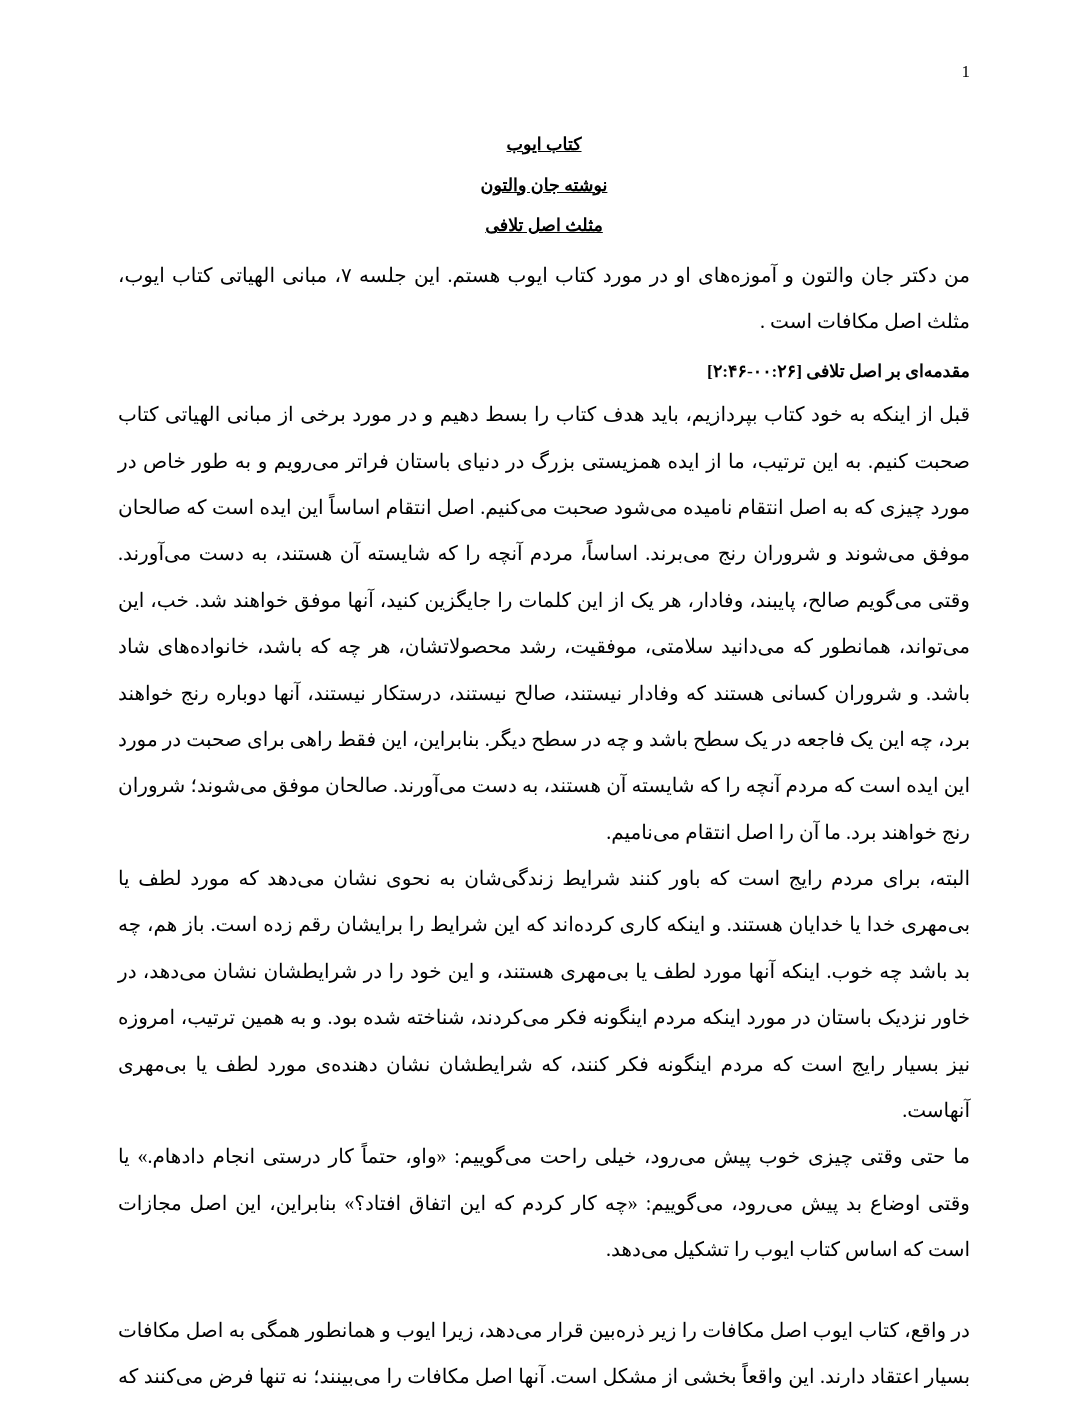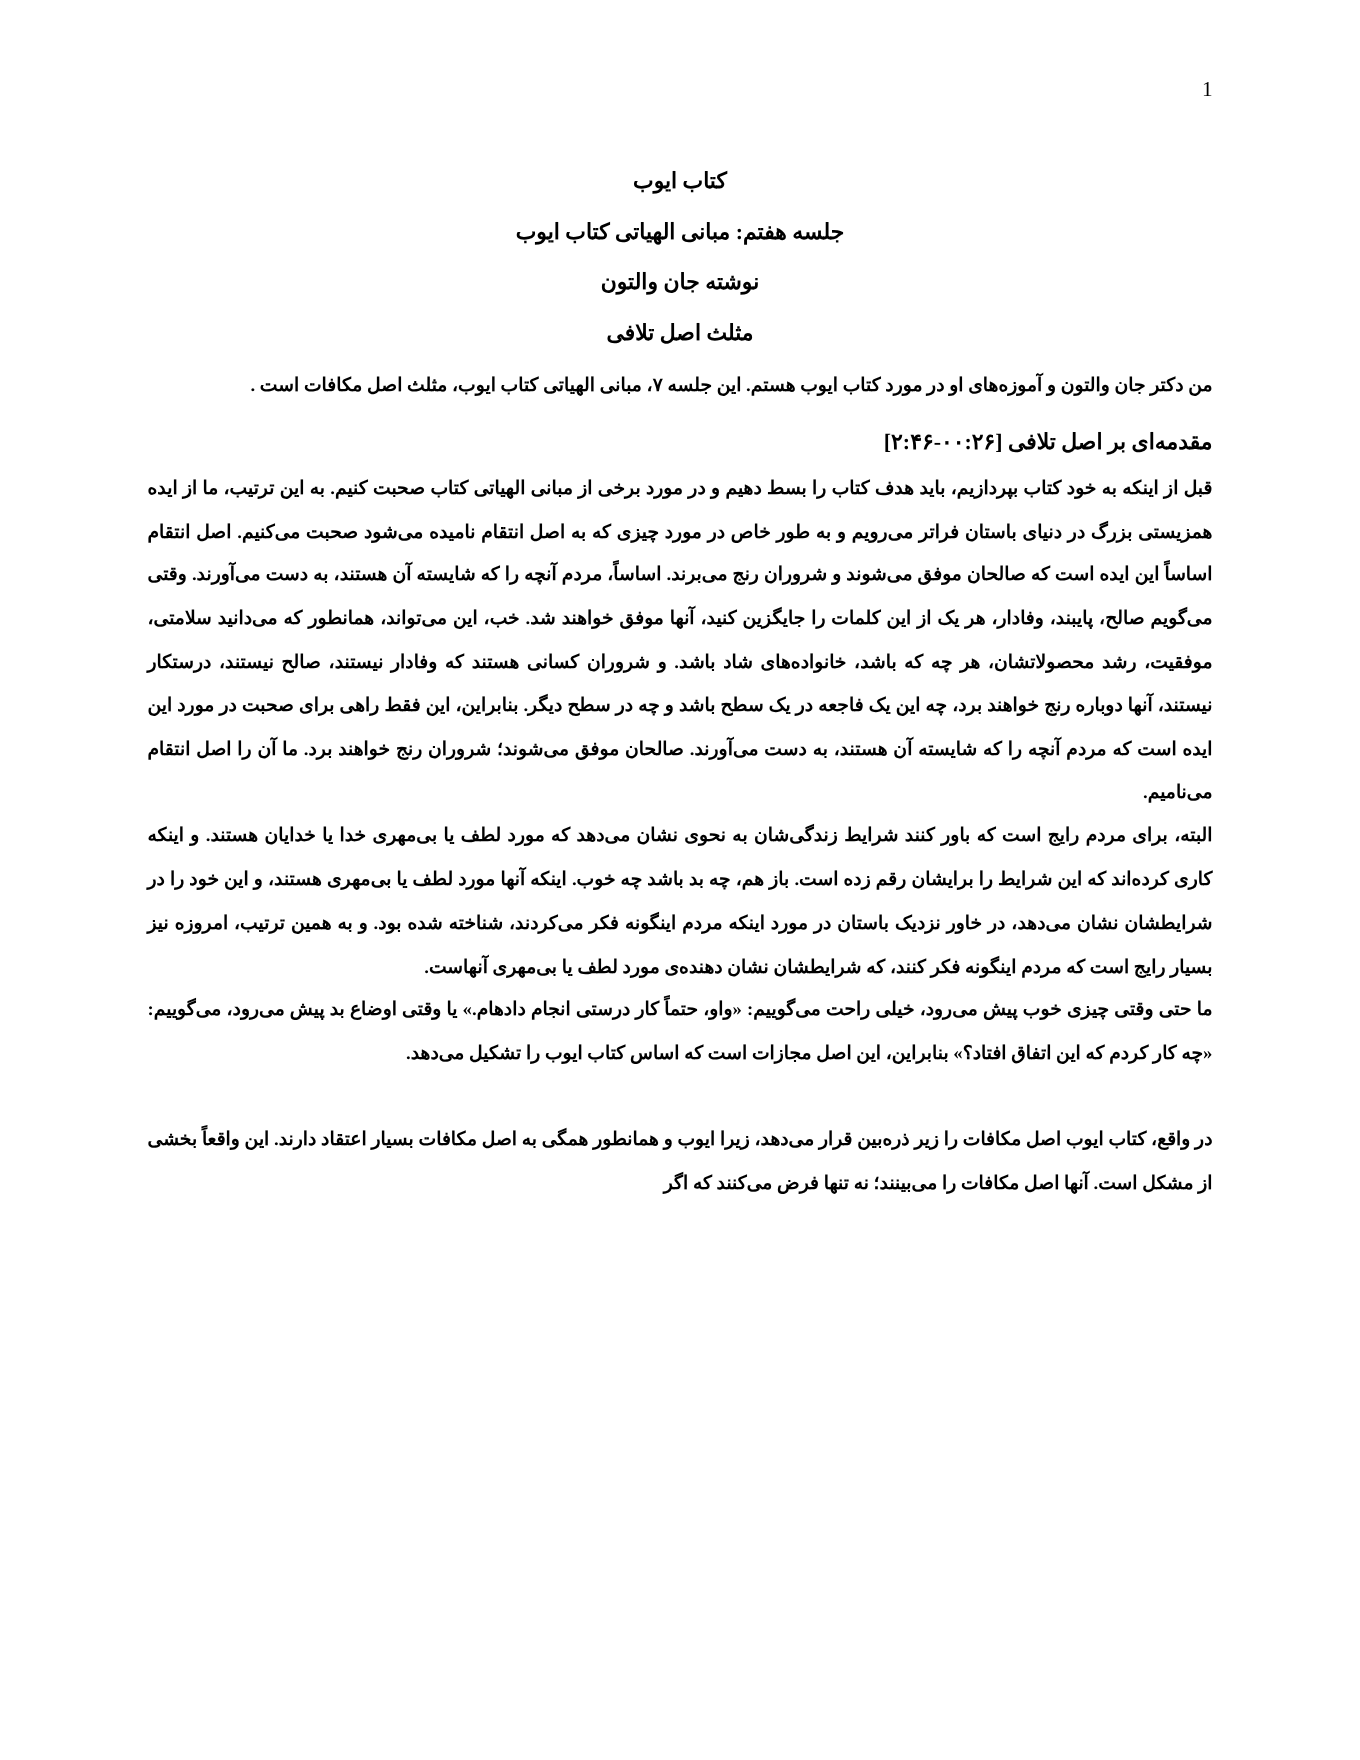--- a/index.html
+++ b/index.html
@@ -39,28 +39,28 @@
   }
   .title-block {
     text-align: center;
     font-weight: bold;
     font-size: 17.5px;
     line-height: 2.32;
     margin-bottom: 6px;
   }
   .title-line {
     display: block;
+    text-decoration: underline;
   }
   p.para {
-    font-size: 15px;
+    font-size: 20px;
     line-height: 2.32;
     margin: 0 0 0 0;
     text-align: justify;
     text-justify: inter-word;
-    font-weight: bold;
   }
   p.para.first {
     text-indent: 0;
   }
   .section-heading {
     font-weight: bold;
     font-size: 17.5px;
     line-height: 2.32;
     margin: 6px 0 0 0;
     text-align: right;
@@ -74,21 +74,20 @@
 <body>
 
 <div class="page">
 
   <div class="page-number">1</div>
 
   <div class="doc-body">
 
     <div class="title-block">
       <span class="title-line">کتاب ایوب</span>
-      <span class="title-line">جلسه هفتم: مبانی الهیاتی کتاب ایوب</span>
       <span class="title-line">نوشته جان والتون</span>
       <span class="title-line">مثلث اصل تلافی</span>
     </div>
 
     <p class="para first">من دکتر جان والتون و آموزه‌های او در مورد کتاب ایوب هستم. این جلسه ۷، مبانی الهیاتی کتاب ایوب، مثلث اصل مکافات است .</p>
 
     <h2 class="section-heading">مقدمه‌ای بر اصل تلافی [۰۰:۲۶-۲:۴۶]</h2>
     <p class="para">قبل از اینکه به خود کتاب بپردازیم، باید هدف کتاب را بسط دهیم و در مورد برخی از مبانی الهیاتی کتاب صحبت کنیم. به این ترتیب، ما از ایده همزیستی بزرگ در دنیای باستان فراتر می‌رویم و به طور خاص در مورد چیزی که به اصل انتقام نامیده می‌شود صحبت می‌کنیم. اصل انتقام اساساً این ایده است که صالحان موفق می‌شوند و شروران رنج می‌برند. اساساً، مردم آنچه را که شایسته آن هستند، به دست می‌آورند. وقتی می‌گویم صالح، پایبند، وفادار، هر یک از این کلمات را جایگزین کنید، آنها موفق خواهند شد. خب، این می‌تواند، همانطور که می‌دانید سلامتی، موفقیت، رشد محصولاتشان، هر چه که باشد، خانواده‌های شاد باشد. و شروران کسانی هستند که وفادار نیستند، صالح نیستند، درستکار نیستند، آنها دوباره رنج خواهند برد، چه این یک فاجعه در یک سطح باشد و چه در سطح دیگر. بنابراین، این فقط راهی برای صحبت در مورد این ایده است که مردم آنچه را که شایسته آن هستند، به دست می‌آورند. صالحان موفق می‌شوند؛ شروران رنج خواهند برد. ما آن را اصل انتقام می‌نامیم.</p>
     <p class="para">البته، برای مردم رایج است که باور کنند شرایط زندگی‌شان به نحوی نشان می‌دهد که مورد لطف یا بی‌مهری خدا یا خدایان هستند. و اینکه کاری کرده‌اند که این شرایط را برایشان رقم زده است. باز هم، چه بد باشد چه خوب. اینکه آنها مورد لطف یا بی‌مهری هستند، و این خود را در شرایطشان نشان می‌دهد، در خاور نزدیک باستان در مورد اینکه مردم اینگونه فکر می‌کردند، شناخته شده بود. و به همین ترتیب، امروزه نیز بسیار رایج است که مردم اینگونه فکر کنند، که شرایطشان نشان دهنده‌ی مورد لطف یا بی‌مهری آنهاست.</p>
     <p class="para">ما حتی وقتی چیزی خوب پیش می‌رود، خیلی راحت می‌گوییم: «واو، حتماً کار درستی انجام دادهام.» یا وقتی اوضاع بد پیش می‌رود، می‌گوییم: «چه کار کردم که این اتفاق افتاد؟» بنابراین، این اصل مجازات است که اساس کتاب ایوب را تشکیل می‌دهد.</p>

